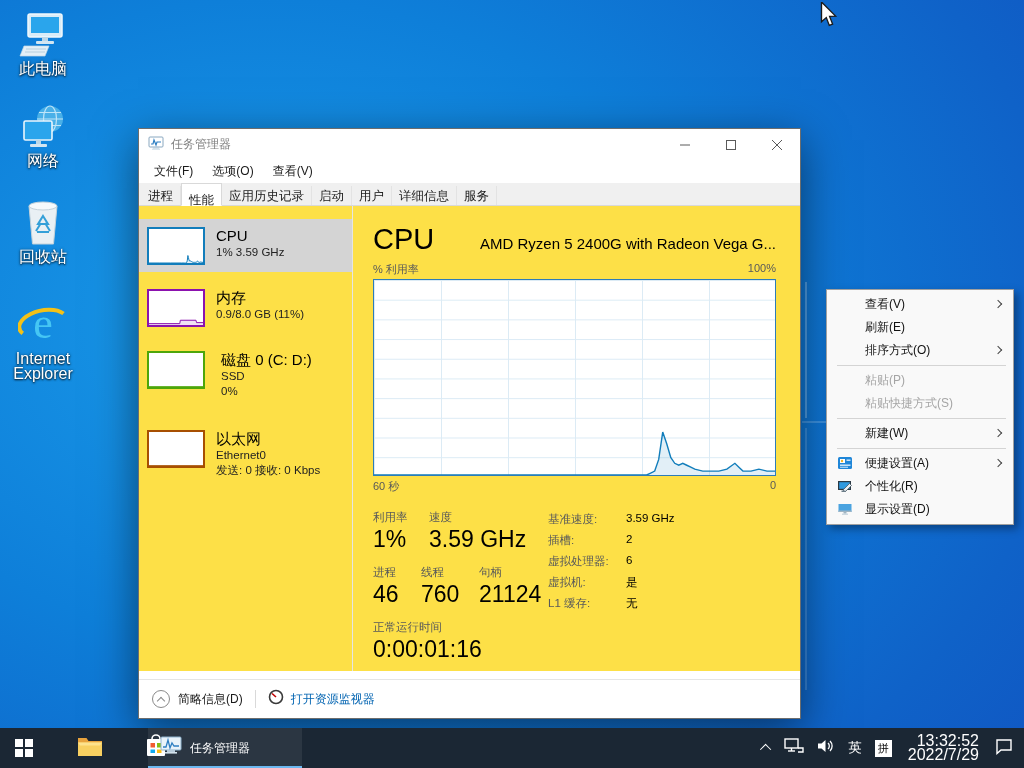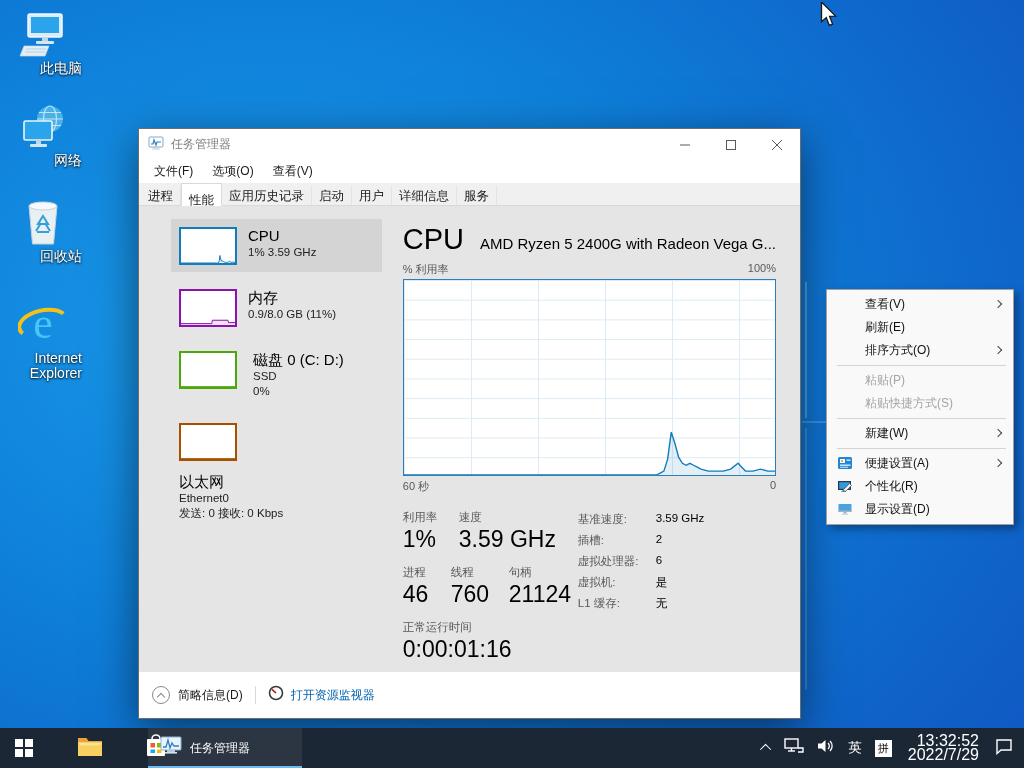--- a/index.html
+++ b/index.html
@@ -12,37 +12,37 @@
   }
   
   .streak { position:absolute; background:rgba(190,225,255,.35); }
   .s1 { left:805px; top:282px; width:2px; height:136px; }
   .s2 { left:805px; top:428px; width:2px; height:262px; background:rgba(190,225,255,.22); }
   .s3 { left:802px; top:421px; width:28px; height:2px; background:rgba(190,225,255,.25); }
 
   
   .di { position:absolute; left:4px; width:78px; text-align:center; cursor:default; }
   .di .glyph { height:50px; display:flex; align-items:flex-end; justify-content:center; }
-  .di .lbl { margin-top:3px; font-size:14px; color:#fff; text-shadow:0 1px 2px rgba(0,0,0,.85), 0 0 3px rgba(0,0,0,.5); line-height:15px;text-align:right; }
+  .di .lbl { margin-top:3px; font-size:16px; color:#fff; text-shadow:0 1px 2px rgba(0,0,0,.85), 0 0 3px rgba(0,0,0,.5); line-height:15px; }
 
   
   .tm { position:absolute; left:138px; top:128px; width:663px; height:591px;
         background:#fff; border:1px solid #6d6d6d; box-shadow:0 12px 42px rgba(0,0,0,.5); }
   .tm-titlebar { position:absolute; left:0; top:0; right:0; height:31px; background:#fff; display:flex; align-items:center; }
   .tm-titlebar .appicon { margin-left:9px; }
   .tm-titlebar .title { margin-left:7px; font-size:12px; color:#7e7e7e; }
   .caption-btns { position:absolute; right:0; top:0; height:31px; display:flex; }
   .cap-btn { width:46px; height:31px; display:flex; align-items:center; justify-content:center; }
   .tm-menubar { position:absolute; left:0; top:31px; right:0; height:23px; display:flex; align-items:center; padding-left:8px; }
   .tm-menu-item { font-size:12px; color:#1a1a1a; padding:3px 7px; margin-right:5px; }
   .tm-tabs { position:absolute; left:0; top:54px; right:0; height:23px; background:#f0f0f0;
              border-bottom:1px solid #d9d9d9; display:flex; align-items:flex-end; padding-left:2px; }
   .tab { font-size:12.5px; color:#1a1a1a; padding:2px 7px 3px; height:19px; border-right:1px solid #e3e3e3; }
   .tab.active { background:#fff; height:23px; padding-top:8px; border:1px solid #d9d9d9; border-bottom:1px solid #fff; margin-bottom:-1px; position:relative; }
-  .tm-content { position:absolute; left:0; top:77px; right:0; bottom:47px; background:#e5e5e5; display:flex;padding-left:32px; }
+  .tm-content { position:absolute; left:0; top:77px; right:0; bottom:47px; background:#fde047; display:flex; }
 
   
   .tm-side { width:214px; border-right:1px solid #e5e5e5; padding-top:13px; overflow:hidden; }
   .side-item { display:flex; gap:11px; padding:7px 0 7px 8px; margin-bottom:1px; align-items:flex-start; }
   .side-item.selected { background:#d4d4d4; }
   .mini-wrap { width:58px; height:38px; border:2px solid #888; background:#fff; flex:none; margin-top:1px; }
   .mini-wrap svg { display:block; width:100%; height:100%; }
   .side-title { font-size:15px; color:#000; line-height:19px; }
   .side-line { font-size:11.5px; color:#222; line-height:15px; }
 
@@ -67,21 +67,21 @@
   .g1 .c1 { width:56px; } .g1 .c2 { width:auto; }
   .g2 { margin-top:12px; }
   .g2 .c1 { width:48px; } .g2 .c2 { width:58px; } .g2 .c3 { width:auto; }
   .g3 { margin-top:12px; }
   .right-stats { position:absolute; left:175px; top:2px; }
   .rs-row { display:flex; margin-bottom:6px; }
   .rs-label { width:78px; font-size:11.5px; color:#58595a; }
   .rs-value { font-size:11.5px; color:#000; }
 
   
-  .tm-footer { position:absolute; left:0; bottom:0; right:0; height:47px; border-top:1px solid #e5e5e5;
+  .tm-footer { position:absolute; left:0; bottom:0; right:0; height:39px; border-top:1px solid #e5e5e5;
                display:flex; align-items:center; padding-left:13px; background:#fff; }
   .collapse-circle { width:18px; height:18px; border:1px solid #8a8a8a; border-radius:50%; position:relative; flex:none; }
   .chev-up { position:absolute; left:5px; top:7px; width:6px; height:6px; border-left:1.5px solid #8a8a8a; border-top:1.5px solid #8a8a8a; transform:rotate(45deg); }
   .collapse-lbl { margin-left:8px; font-size:12px; color:#1a1a1a; }
   .foot-sep { width:1px; height:18px; background:#d9d9d9; margin:0 12px; }
   .resmon-lbl { margin-left:7px; font-size:12px; color:#0063b1; }
 
   
   .ctx { position:absolute; left:826px; top:289px; width:188px; background:#f9f9f9;
          border:1px solid #a0a0a0; box-shadow:4px 4px 8px rgba(0,0,0,.35); padding:3px 0; }
@@ -253,21 +253,21 @@
                 <polyline points="0,99 100,99" fill="none" stroke="#4da60a" stroke-width="1" vector-effect="non-scaling-stroke"></polyline>
               </svg>
           </div>
           <div>
             <div class="side-title">磁盘 0 (C: D:)</div>
             <div class="side-line">SSD</div>
             <div class="side-line">0%</div>
           </div>
         </div>
 
-        <div class="side-item" style="margin-top:9px;flex-direction:column;">
+        <div class="side-item" style="margin-top:16px;">
           <div class="mini-wrap" style="border-color: rgb(167, 79, 1);">
             <svg viewBox="0 0 100 100" preserveAspectRatio="none">
                 <polygon points="0,100 0,99 100,99 100,100" fill="#a74f01" fill-opacity="0.12"></polygon>
                 <polyline points="0,99 100,99" fill="none" stroke="#a74f01" stroke-width="1" vector-effect="non-scaling-stroke"></polyline>
               </svg>
           </div>
           <div>
             <div class="side-title">以太网</div>
             <div class="side-line">Ethernet0</div>
             <div class="side-line">发送: 0 接收: 0 Kbps</div>

